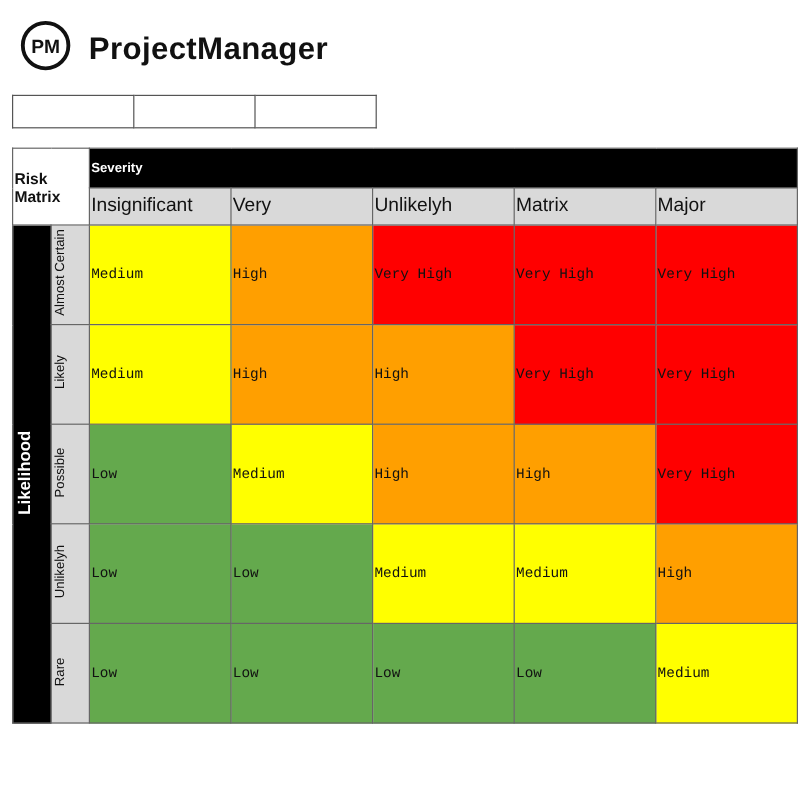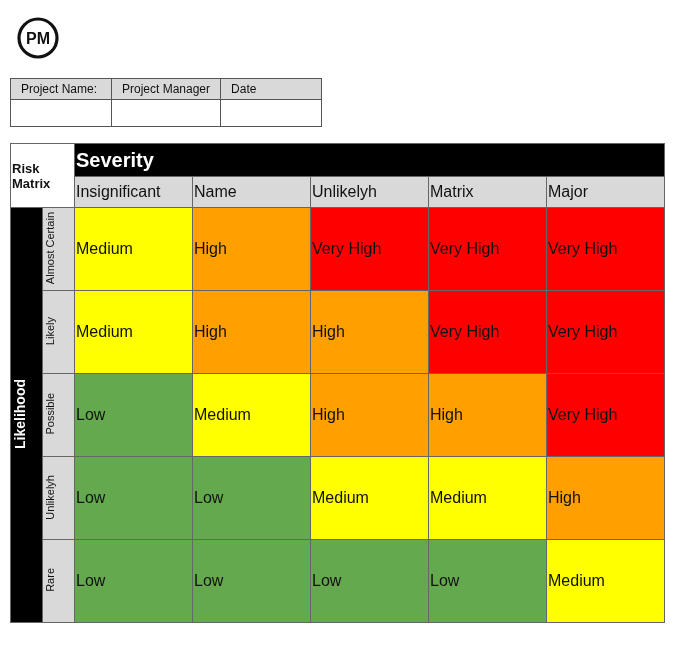--- a/index.html
+++ b/index.html
@@ -18,53 +18,49 @@
   .brand .name{font-size:26px;font-weight:700;letter-spacing:0.3px;}
   
   .meta{border-collapse:collapse;margin:0 0 16px 0;}
   .meta td{border:1px solid var(--border);font-size:12px;padding:3px 10px;min-width:80px;}
   .meta .labelrow td{background:var(--hdr-grey);}
   .meta .valrow td{height:20px;}
   
   .matrix{border-collapse:collapse;width:655px;table-layout:fixed;}
   .matrix td,.matrix th{border:1px solid #666;text-align:left;vertical-align:middle;}
   .corner{background:#fff;font-size:13px;font-weight:700;height:60px;}
-  .sev-bar{background:#000;color:#fff;font-weight:700;font-size:20px;height:30px;}
+  .sev-bar{background:#000;color:#fff;font-weight:700;font-size:11px;height:30px;}
   .sev-sub td{background:var(--hdr-grey);font-size:16px;height:28px;}
   .lik-bar{background:#000;color:#fff;font-weight:700;font-size:14px;width:30px;}
   .lik-bar span{writing-mode:vertical-rl;transform:rotate(180deg);white-space:nowrap;}
   .lik-sub{background:var(--hdr-grey);font-size:11px;width:30px;}
   .lik-sub span{writing-mode:vertical-rl;transform:rotate(180deg);white-space:nowrap;}
-  .cell{font-size:16px;height:80px;}
+  .cell{font-size:12px;height:80px;font-family:Liberation Mono, monospace;}
   .risk-Low{background:var(--green);}
   .risk-Medium{background:var(--yellow);}
   .risk-High{background:var(--orange);}
   .risk-VeryHigh{background:var(--red);}
 </style>
 </head>
 <body>
 
 <div class="page">
 
   <div class="brand">
     <span>
       <svg width="44" height="44" viewBox="0 0 44 44">
         <circle cx="22" cy="22" r="19" fill="none" stroke="#111" stroke-width="3.2"></circle>
         <text x="22" y="28" text-anchor="middle" font-family="Arial" font-size="16" font-weight="700" fill="#111">PM</text>
       </svg>
     </span>
+    <span class="name">ProjectManager</span>
   </div>
 
   <table class="meta">
     <tbody>
-        <tr class="labelrow">
-      <td>Project Name:</td>
-      <td>Project Manager</td>
-      <td>Date</td>
-    </tr>
     <tr class="valrow">
       <td></td>
       <td></td>
       <td></td>
     </tr>
   </tbody>
     </table>
 
   <table class="matrix">
     <colgroup>
@@ -76,21 +72,21 @@
         <col>
         <col>
     </colgroup>
     <tbody>
         <tr>
       <td class="corner" colspan="2" rowspan="2">Risk Matrix</td>
       <td class="sev-bar" colspan="5">Severity</td>
     </tr>
     <tr class="sev-sub">
       <td>Insignificant</td>
-      <td>Name</td>
+      <td>Very</td>
       <td>Unlikelyh</td>
       <td>Matrix</td>
       <td>Major</td>
     </tr>
 
     <tr>
       <td class="lik-bar" rowspan="5"><span>Likelihood</span></td>
       <td class="lik-sub"><span>Almost Certain</span></td>
       <td class="cell risk-Medium">Medium</td>
       <td class="cell risk-High">High</td>

